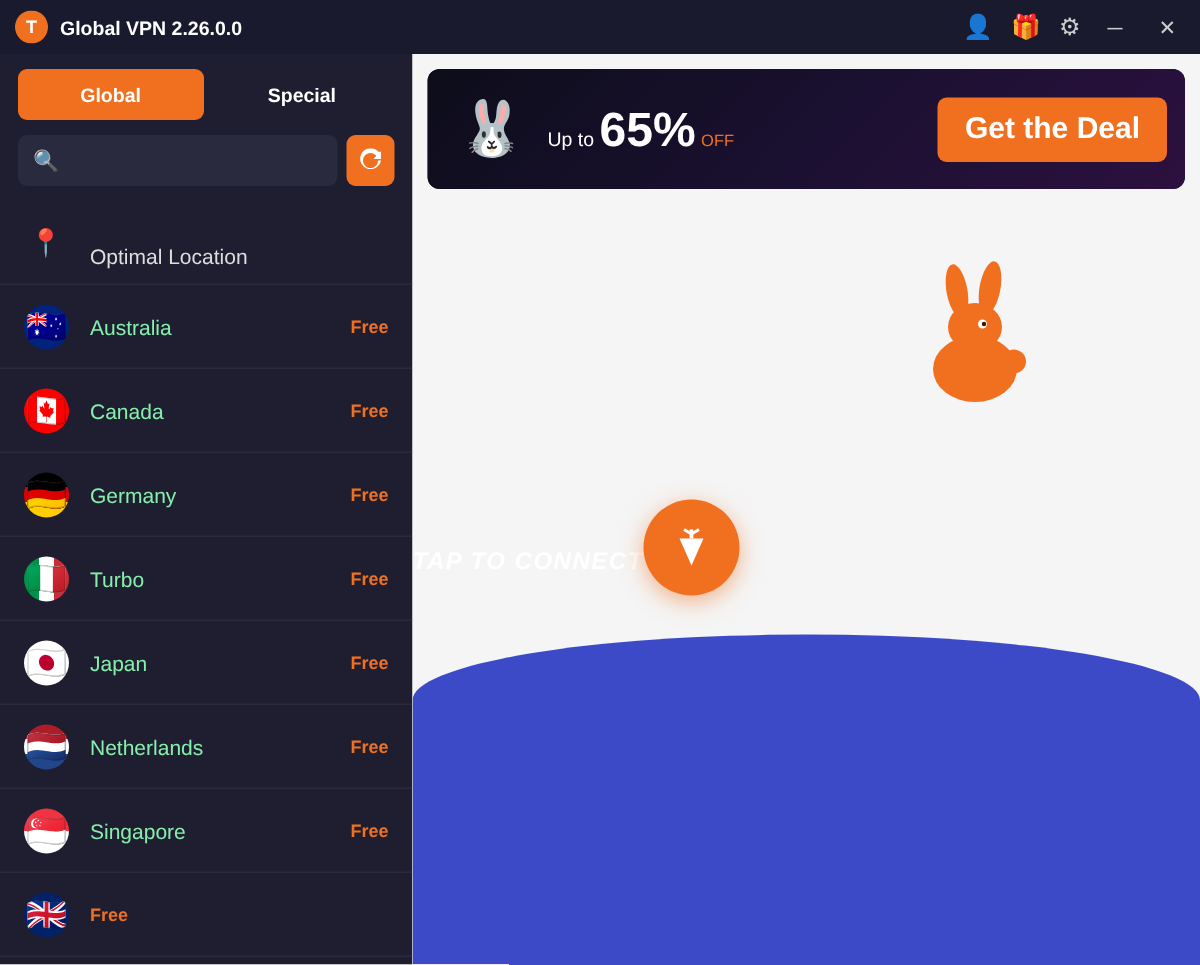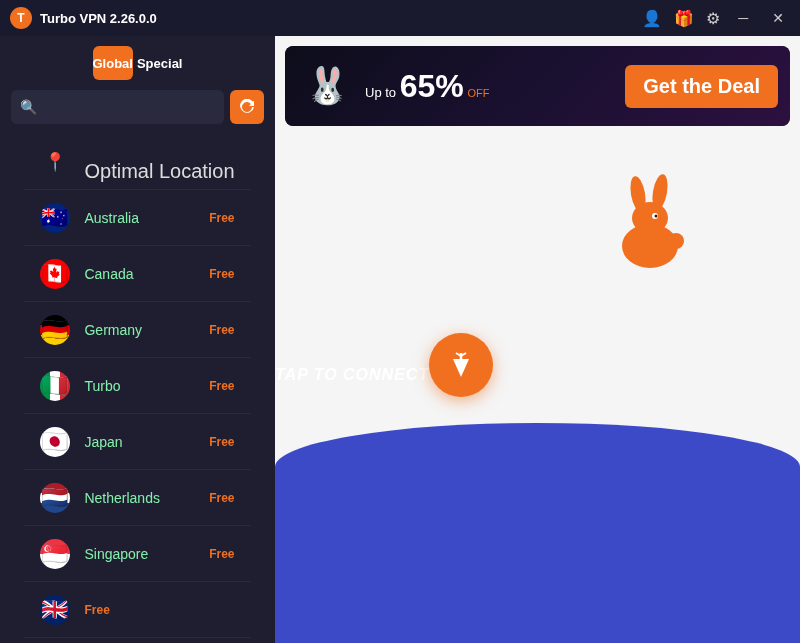--- a/index.html
+++ b/index.html
@@ -55,21 +55,20 @@
       height: 607px;
     }
 
     
     .sidebar {
       width: 275px;
       background: #1e1e30;
       display: flex;
       flex-direction: column;
       flex-shrink: 0;
-      align-items: center;
     }
 
     
     .tab-row {
       display: flex;
       padding: 10px 12px;
       gap: 4px;
     }
     .tab-btn {
       flex: 1;
@@ -185,21 +184,21 @@
     .pin-icon {
       color: #aaa;
       font-size: 18px;
       margin-right: 14px;
       width: 30px;
       text-align: center;
     }
     .optimal-name {
       flex: 1;
       color: #ddd;
-      font-size: 20px;
+      font-size: 14px;
       margin-top: 19px;
     }
 
     
     .right-panel {
       flex: 1;
       background: #f5f5f5;
       display: flex;
       flex-direction: column;
       overflow: hidden;
@@ -333,21 +332,21 @@
     .flag-uk { background: #012169; }
   </style>
 </head>
 <body>
 
 <div class="title-bar">
   <svg class="title-bar-logo" viewBox="0 0 22 22">
     <circle cx="11" cy="11" r="11" fill="#f07020"></circle>
     <text x="11" y="15" text-anchor="middle" fill="white" font-size="12" font-weight="bold">T</text>
   </svg>
-  <span class="title-bar-title">Turbo VPN 2.26.0.0</span>
+  <span class="title-bar-title">Global VPN 2.26.0.0</span>
   <div class="title-bar-controls">
     <span class="title-bar-icon">👤</span>
     <span class="title-bar-icon">🎁</span>
     <span class="title-bar-icon">⚙</span>
     <span class="title-bar-btn">─</span>
     <span class="title-bar-btn title-bar-close">✕</span>
   </div>
 </div>
 
 <div class="main-container">

